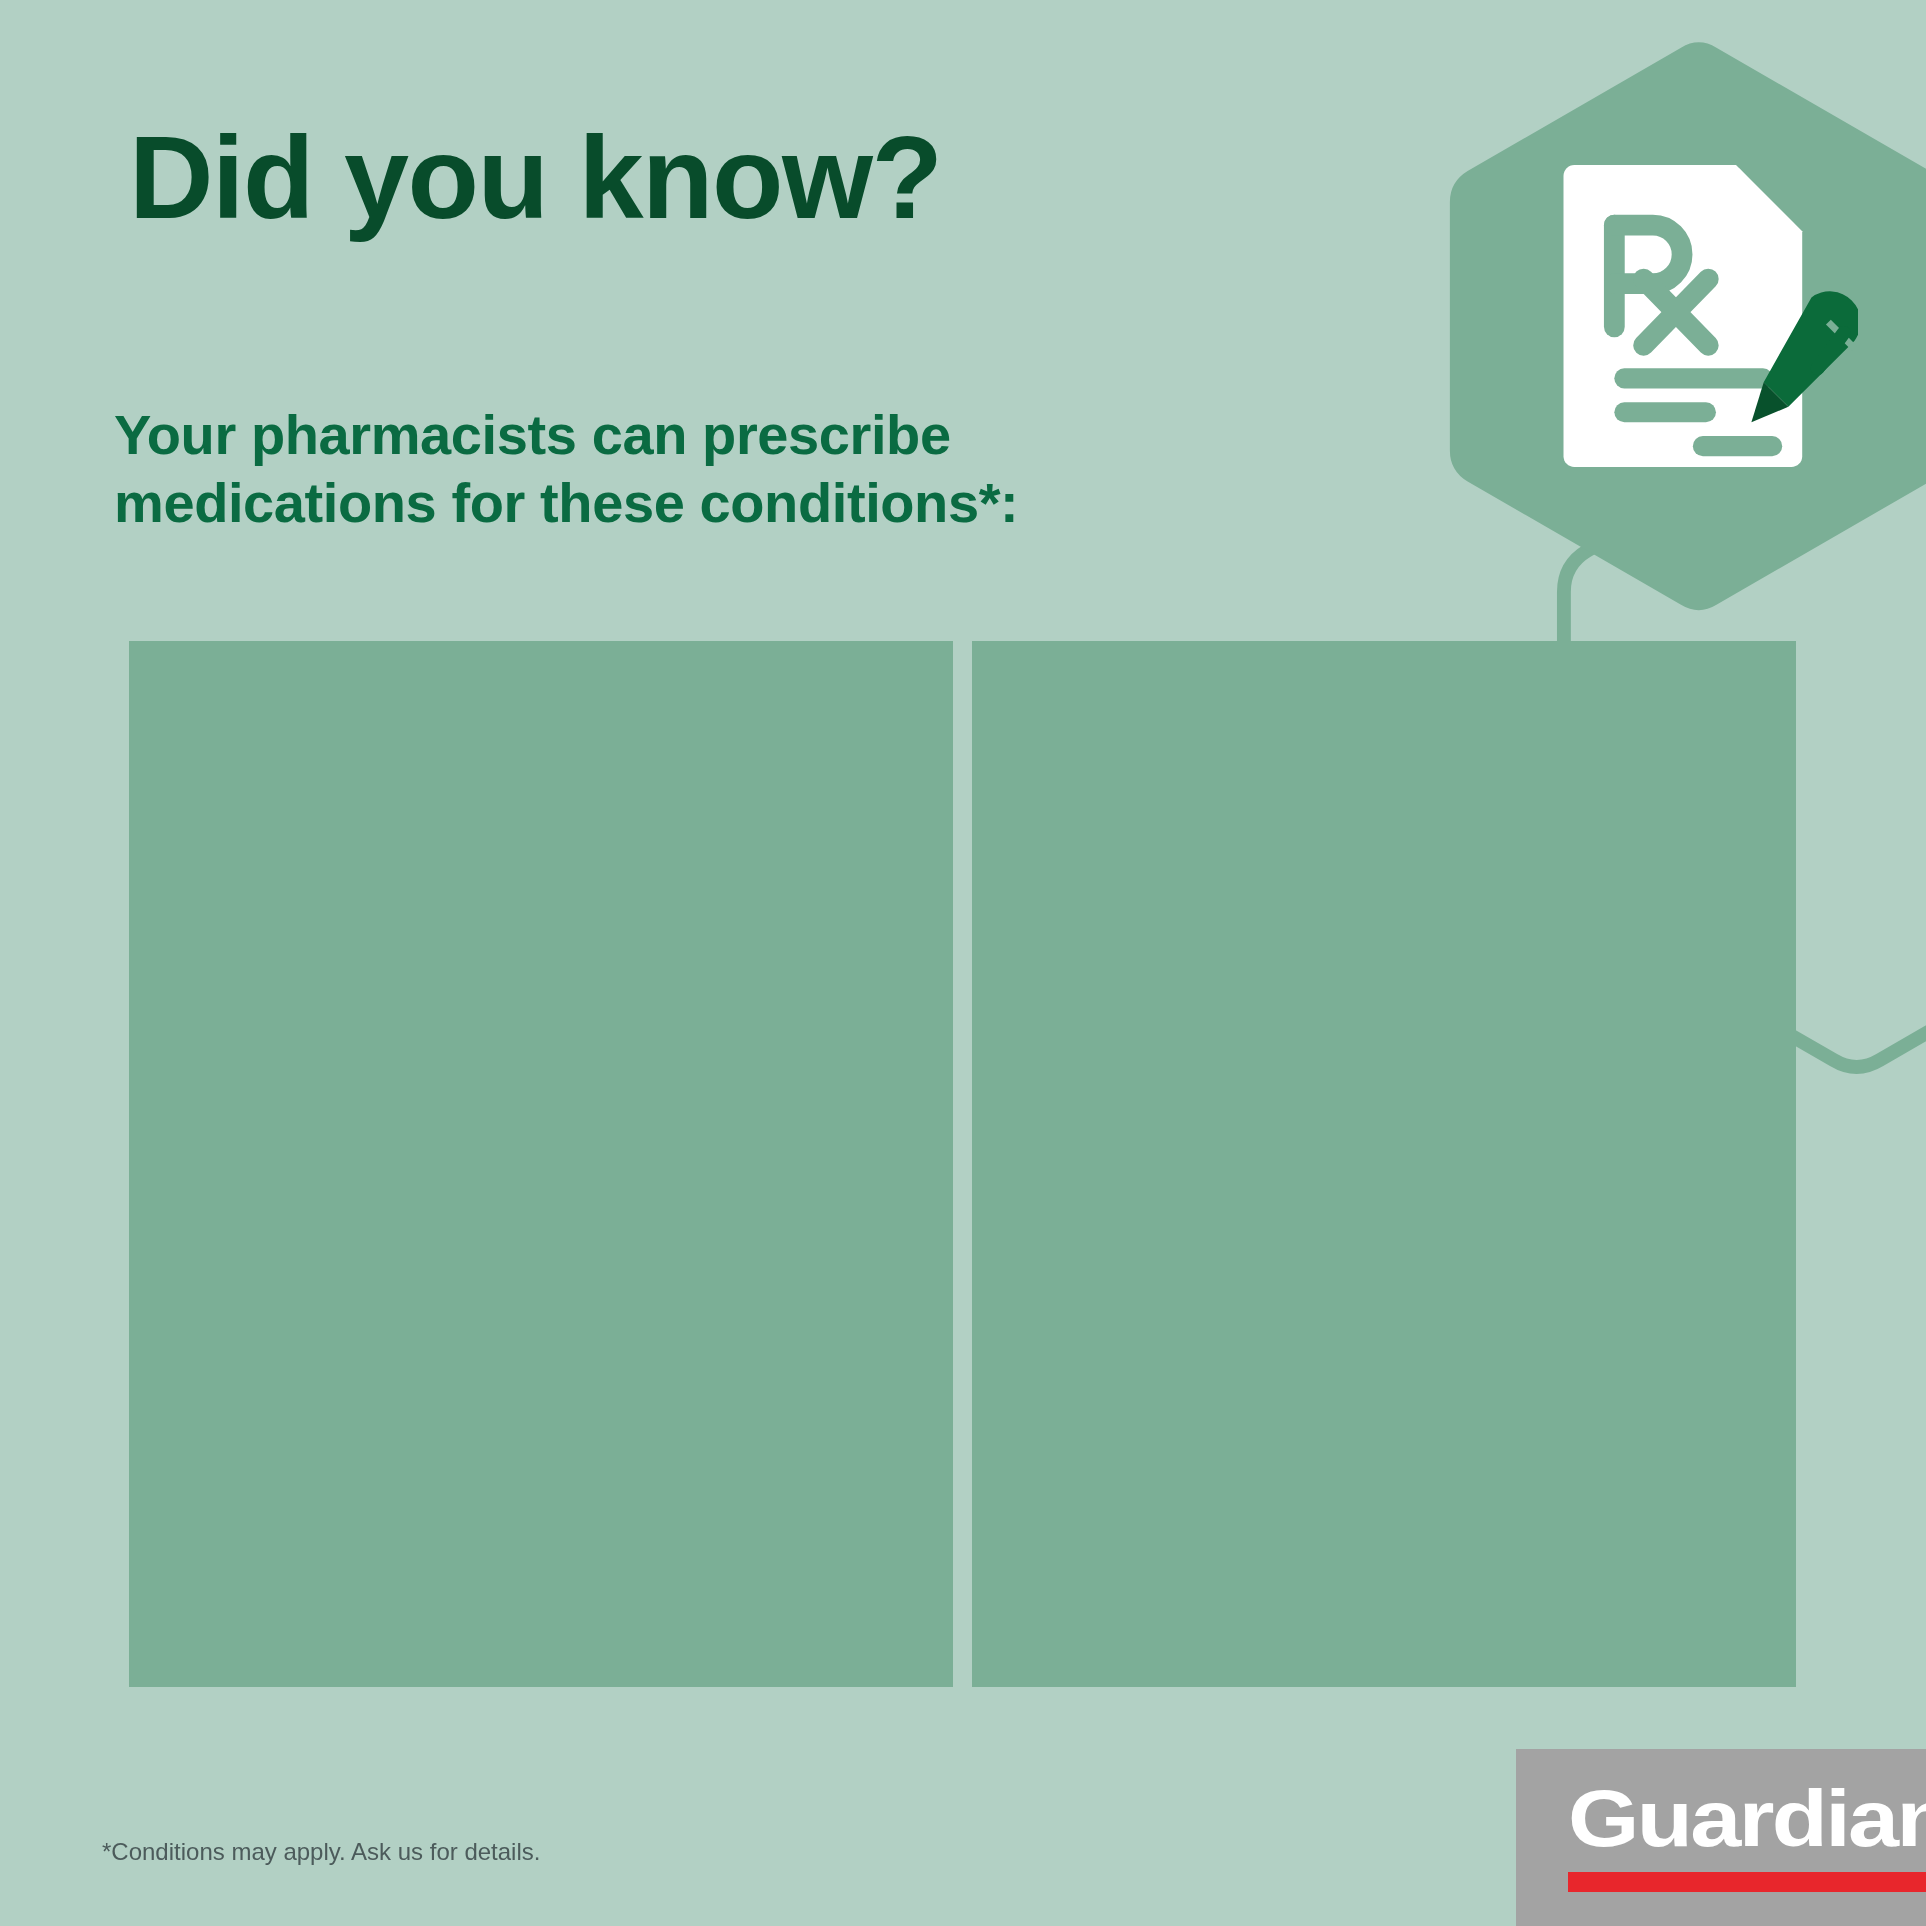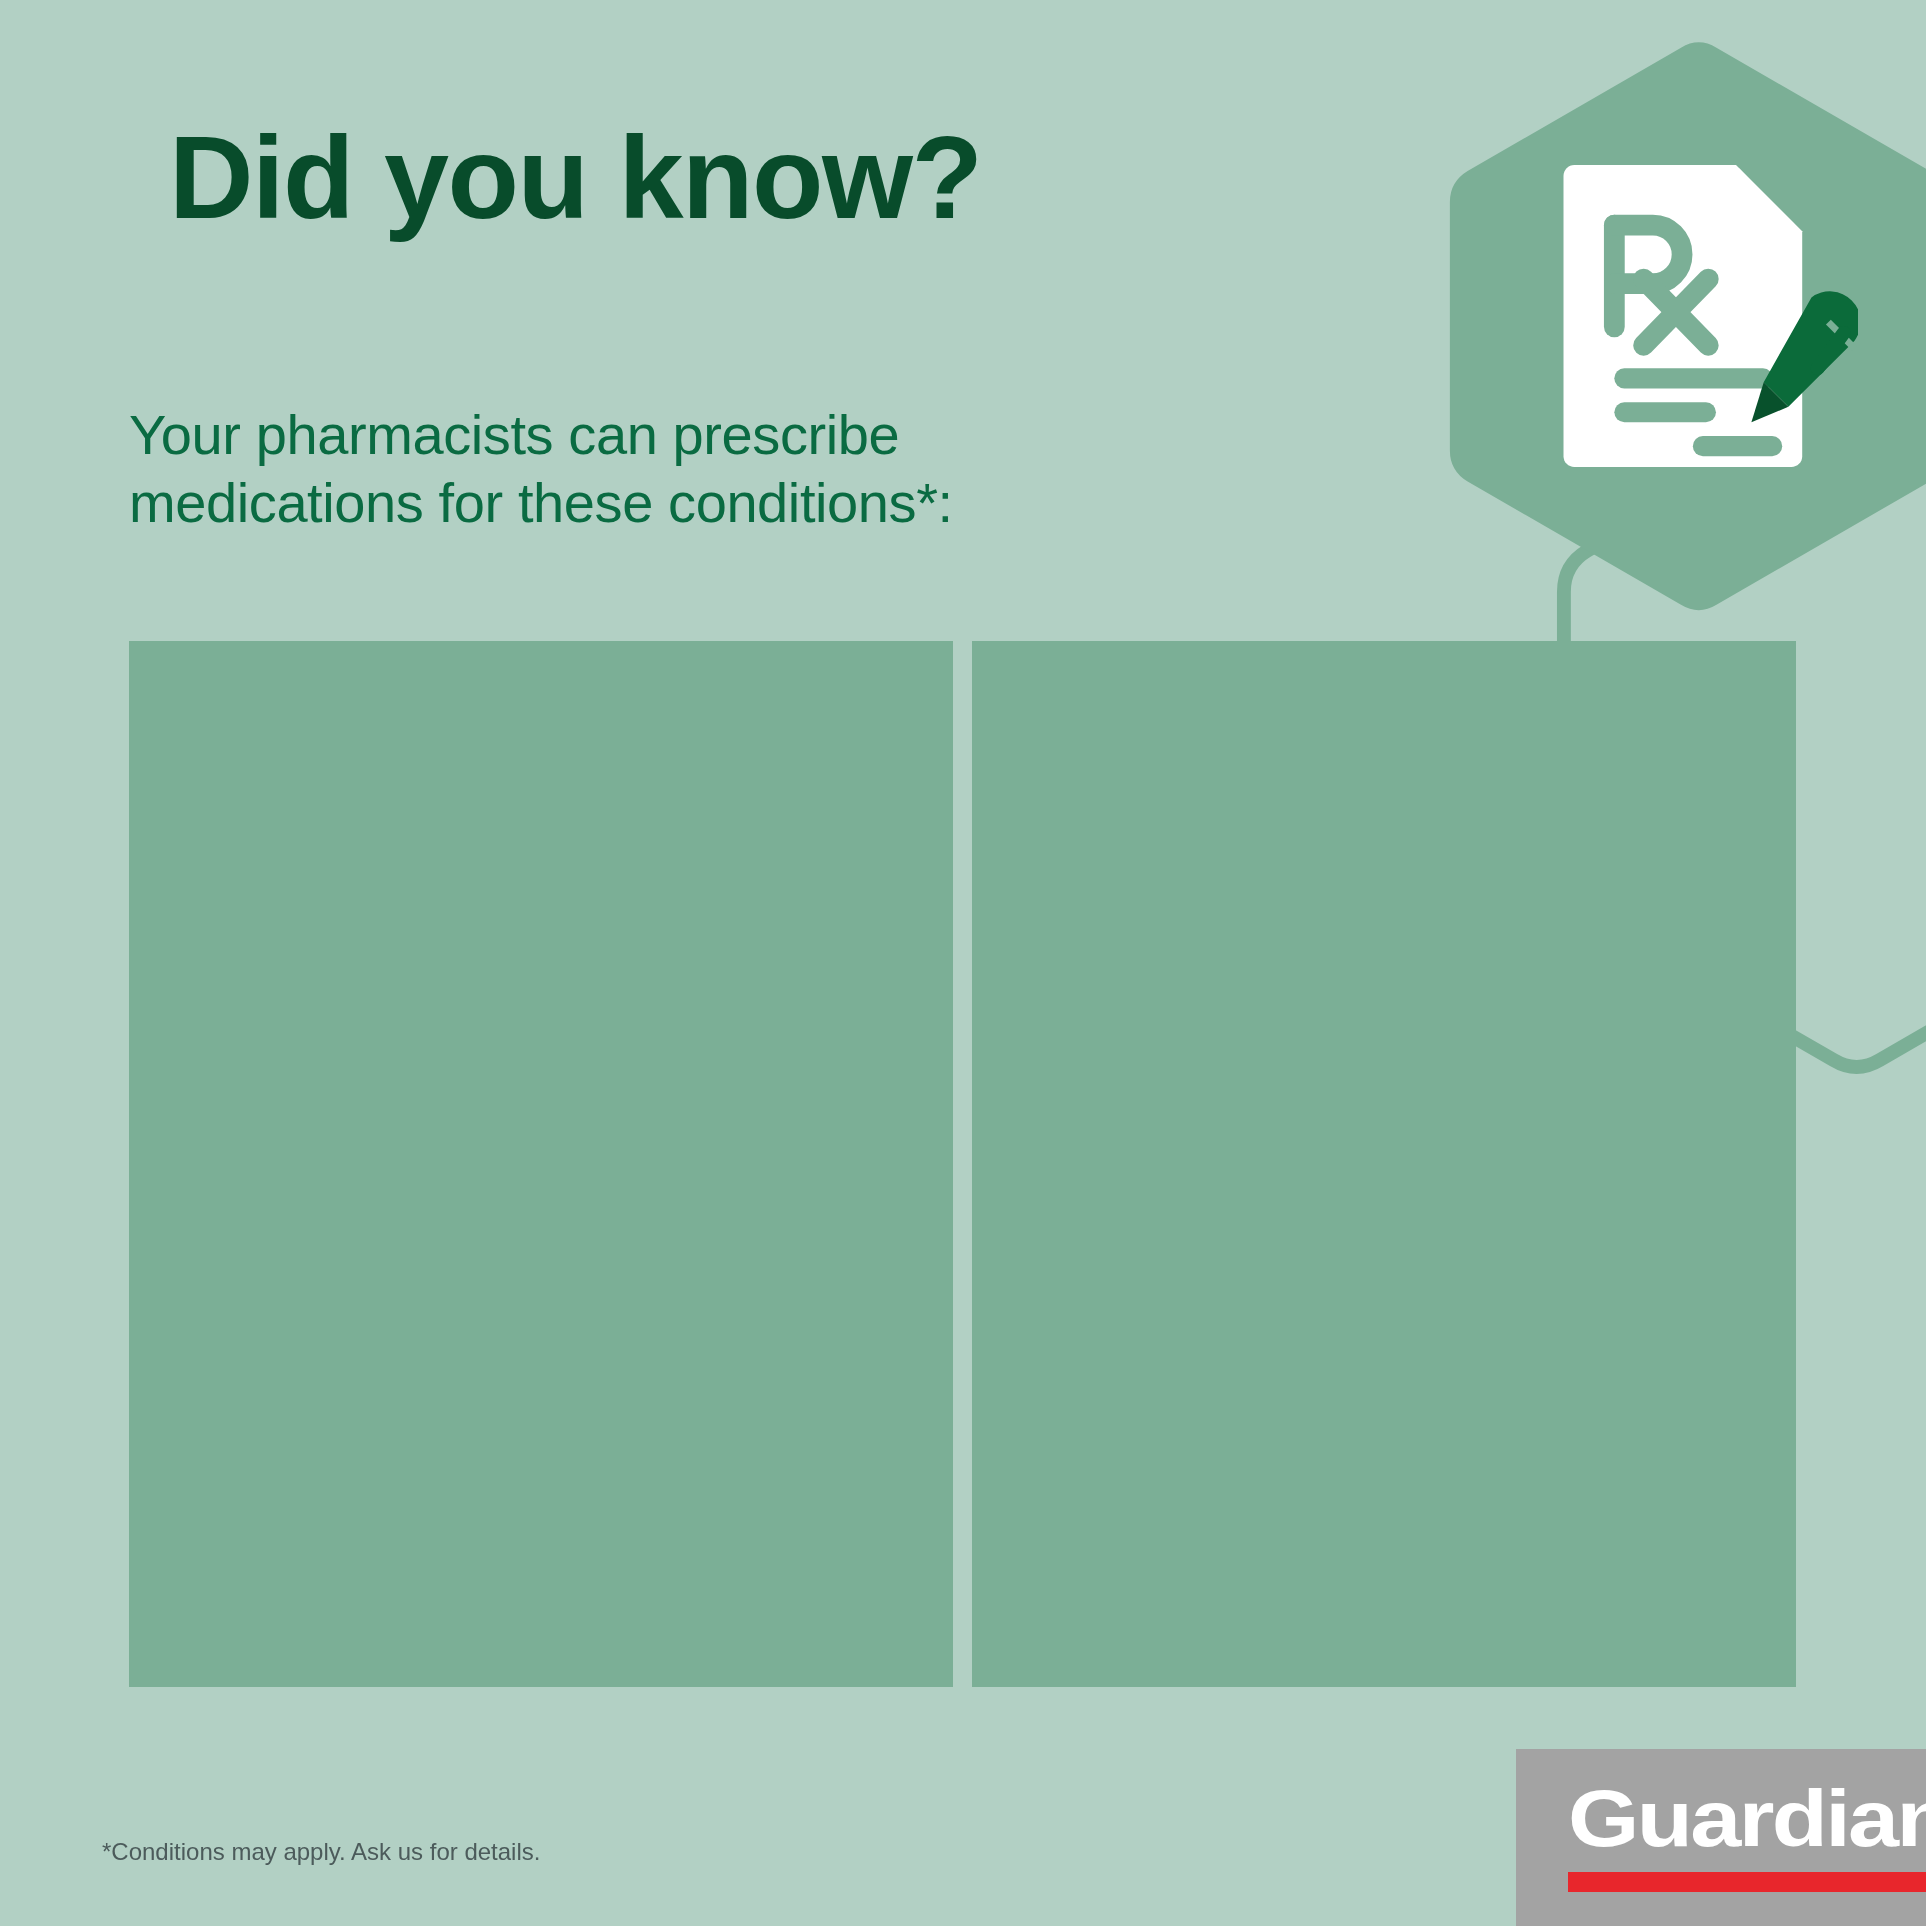--- a/index.html
+++ b/index.html
@@ -36,29 +36,28 @@
   .headline {
     position: absolute;
     left: 129px;
     top: 119px;
     color: #084c2b;
     font-size: 117px;
     font-weight: bold;
     line-height: 1.0;
     letter-spacing: -1.5px;
     white-space: nowrap;
-    margin-left: 40px;
   }
   .subhead {
     position: absolute;
-    left: 129px;
+    left: 114px;
     top: 401px;
     color: #0a6b42;
     font-size: 56px;
-    font-weight: normal;
+    font-weight: bold;
     line-height: 1.22;
     letter-spacing: -0.4px;
     width: 1117px;
   }
   .subhead .line { display: block; }
 
   
   .panels {
     position: absolute;
     left: 129px;

